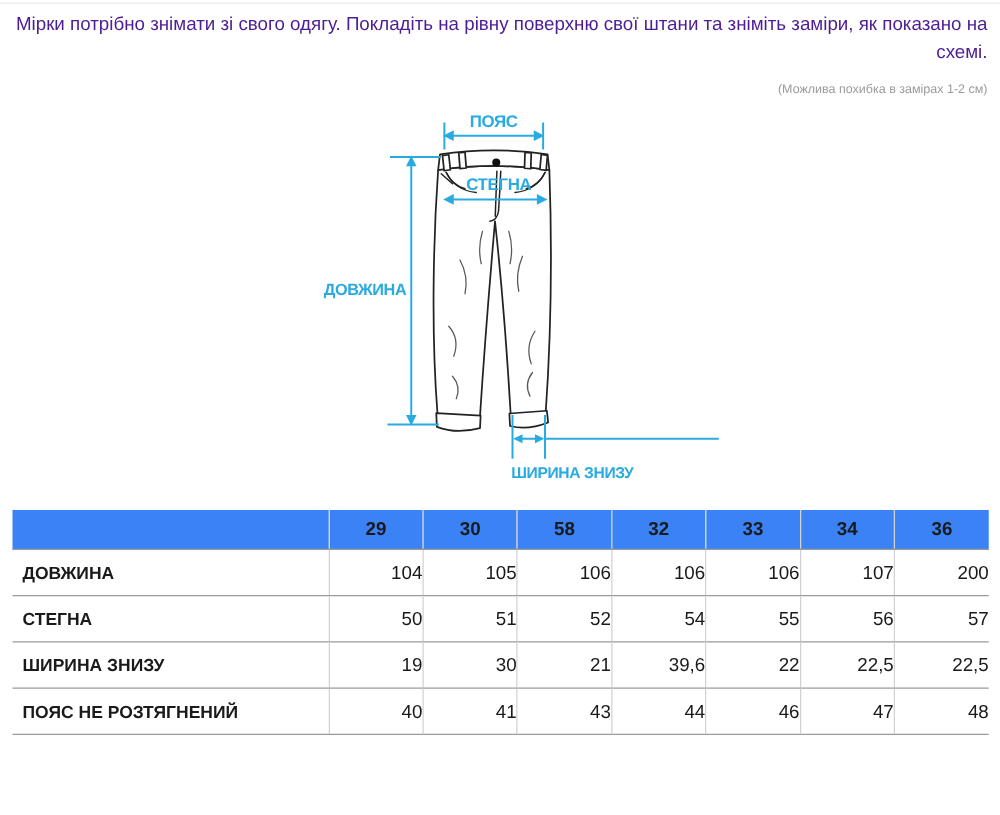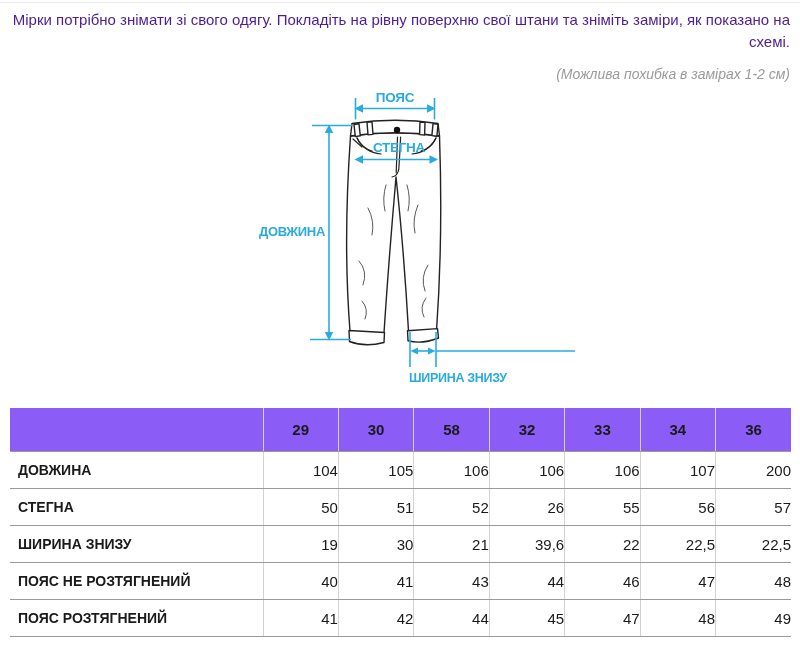--- a/index.html
+++ b/index.html
@@ -9,40 +9,40 @@
     color:#1c1c1c;overflow:hidden;
   }
   .topline{position:absolute;top:2px;left:0;right:0;border-top:1px solid #ececec;}
 
   .intro{
     position:absolute;top:9px;left:12px;right:10px;
     text-align:right;font-size:15px;line-height:22px;color:#4c1d95;
   }
   .note{
     position:absolute;top:66px;right:10px;
-    font-size:14px;color:#9b9b9b;font-style:italic;
+    font-size:10px;color:#9b9b9b;
   }
 
   .diagram{position:absolute;left:248px;top:83px;}
   .diagram text{
     font-family:"Liberation Sans","DejaVu Sans",sans-serif;
     font-weight:bold;fill:#29abe2;letter-spacing:-0.3px;
   }
 
   .size-table-wrap{position:absolute;left:10px;top:408px;width:781px;}
   table.size-table{
     width:781px;border-collapse:collapse;table-layout:fixed;
   }
   table.size-table col.label-col{width:253px;}
   table.size-table th,table.size-table td{
     padding:0;font-size:15px;color:#1a1a1a;
     border-bottom:1px solid #9a9a9a;
   }
   table.size-table thead th{
-    height:43px;background:#8b5cf6;font-weight:bold;text-align:center;
+    height:31px;background:#3b82f6;font-weight:bold;text-align:center;
   }
   table.size-table tbody th{
     height:36px;font-weight:bold;font-size:14px;text-align:left;padding-left:8px;
   }
   table.size-table tbody td{
     height:36px;text-align:right;font-weight:normal;
   }
   table.size-table th + th,
   table.size-table th + td,
   table.size-table td + td{
@@ -170,21 +170,21 @@
           <td>106</td>
           <td>106</td>
           <td>107</td>
           <td>200</td>
         </tr>
         <tr>
           <th>СТЕГНА</th>
           <td>50</td>
           <td>51</td>
           <td>52</td>
-          <td>26</td>
+          <td>54</td>
           <td>55</td>
           <td>56</td>
           <td>57</td>
         </tr>
         <tr>
           <th>ШИРИНА ЗНИЗУ</th>
           <td>19</td>
           <td>30</td>
           <td>21</td>
           <td>39,6</td>
@@ -195,25 +195,15 @@
         <tr>
           <th>ПОЯС НЕ РОЗТЯГНЕНИЙ</th>
           <td>40</td>
           <td>41</td>
           <td>43</td>
           <td>44</td>
           <td>46</td>
           <td>47</td>
           <td>48</td>
         </tr>
-        <tr>
-          <th>ПОЯС РОЗТЯГНЕНИЙ</th>
-          <td>41</td>
-          <td>42</td>
-          <td>44</td>
-          <td>45</td>
-          <td>47</td>
-          <td>48</td>
-          <td>49</td>
-        </tr>
       </tbody>
   </table>
 </div>
 
 </body></html>

